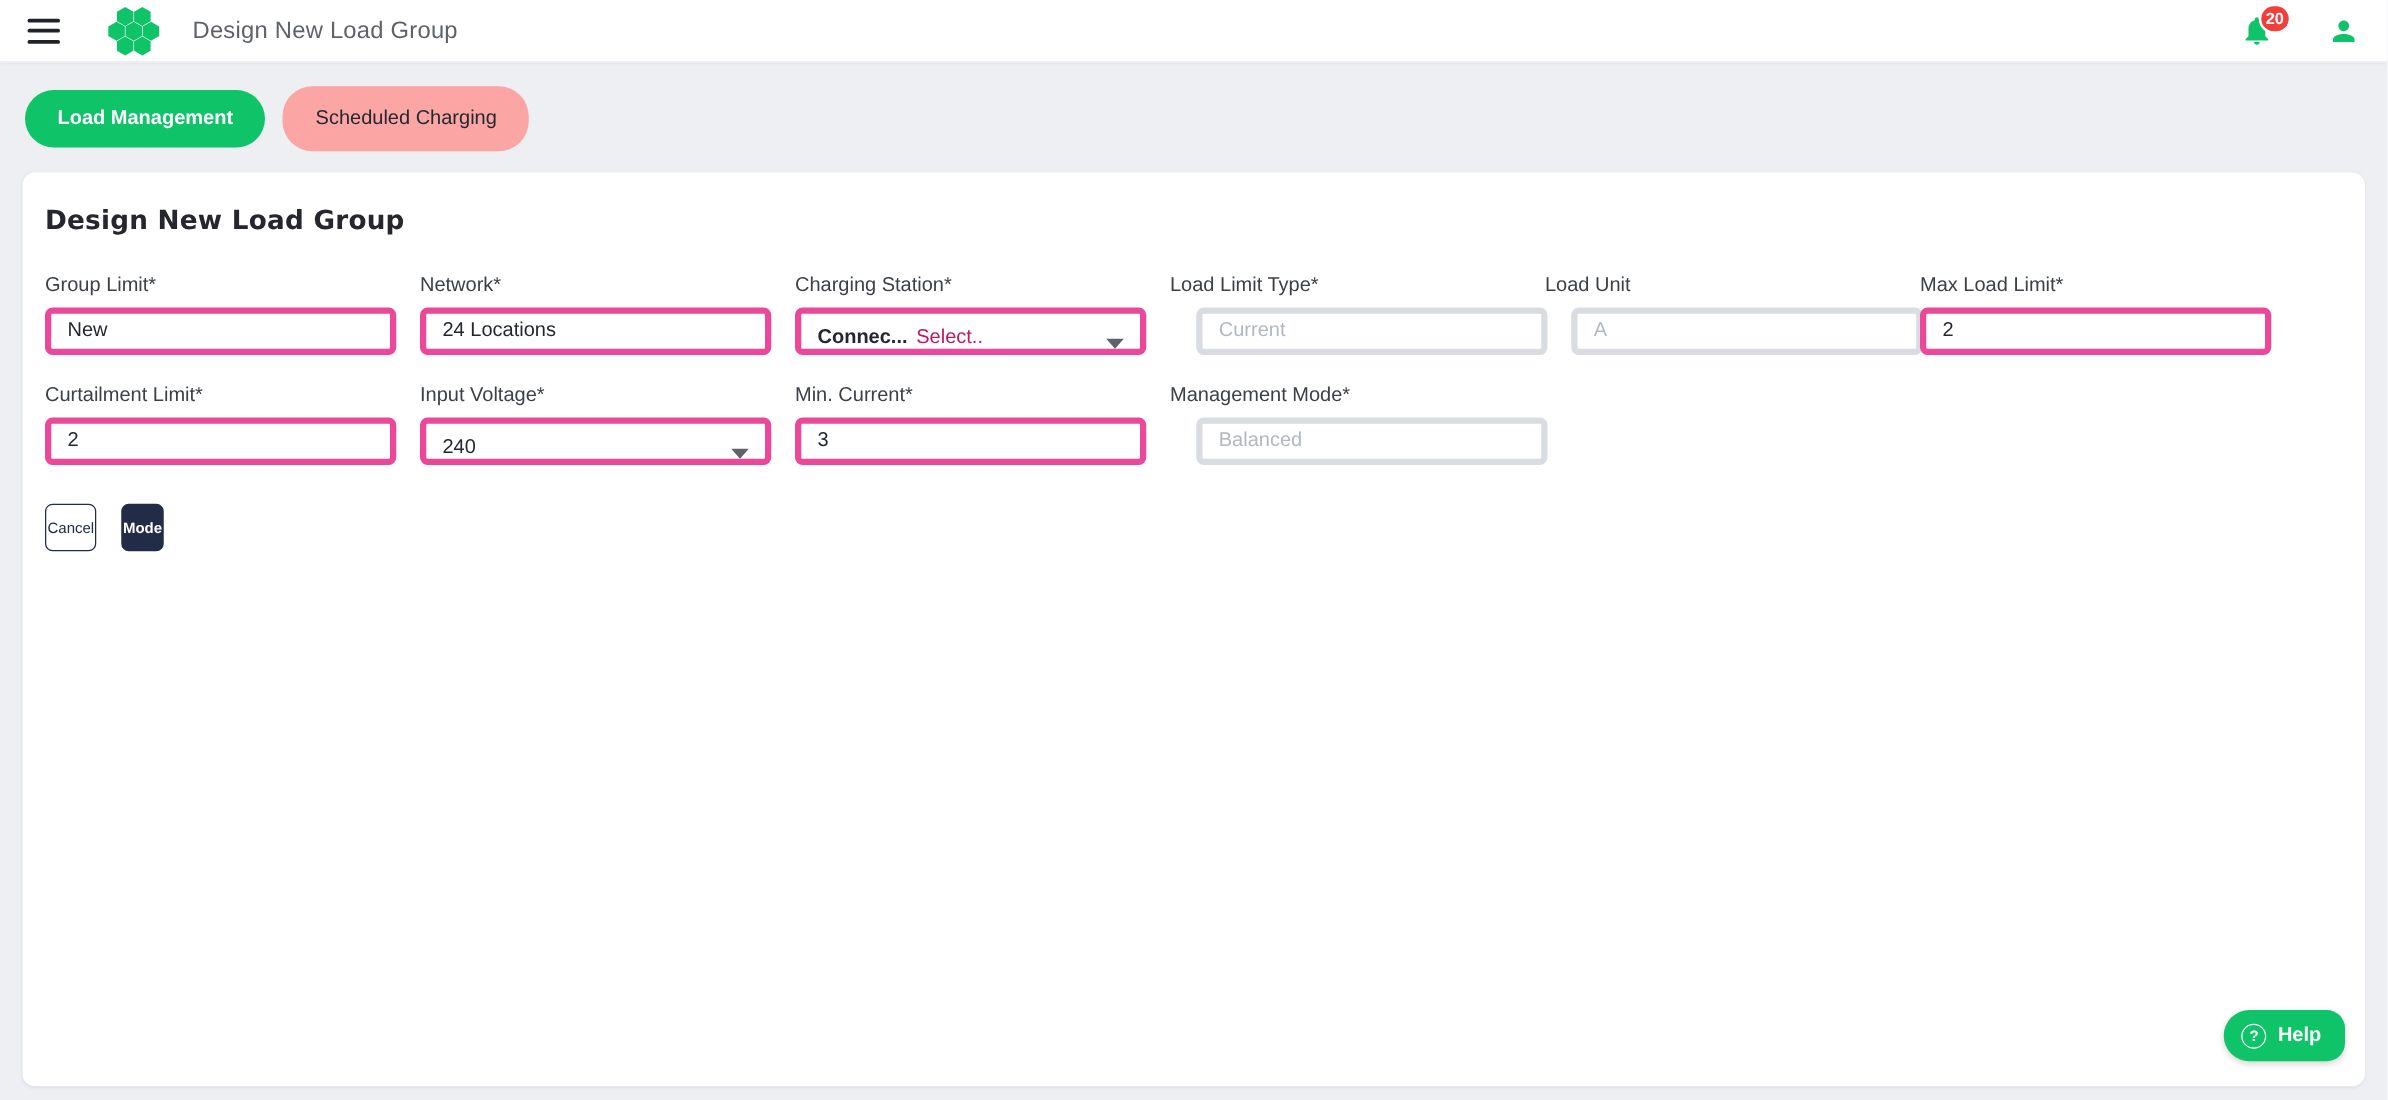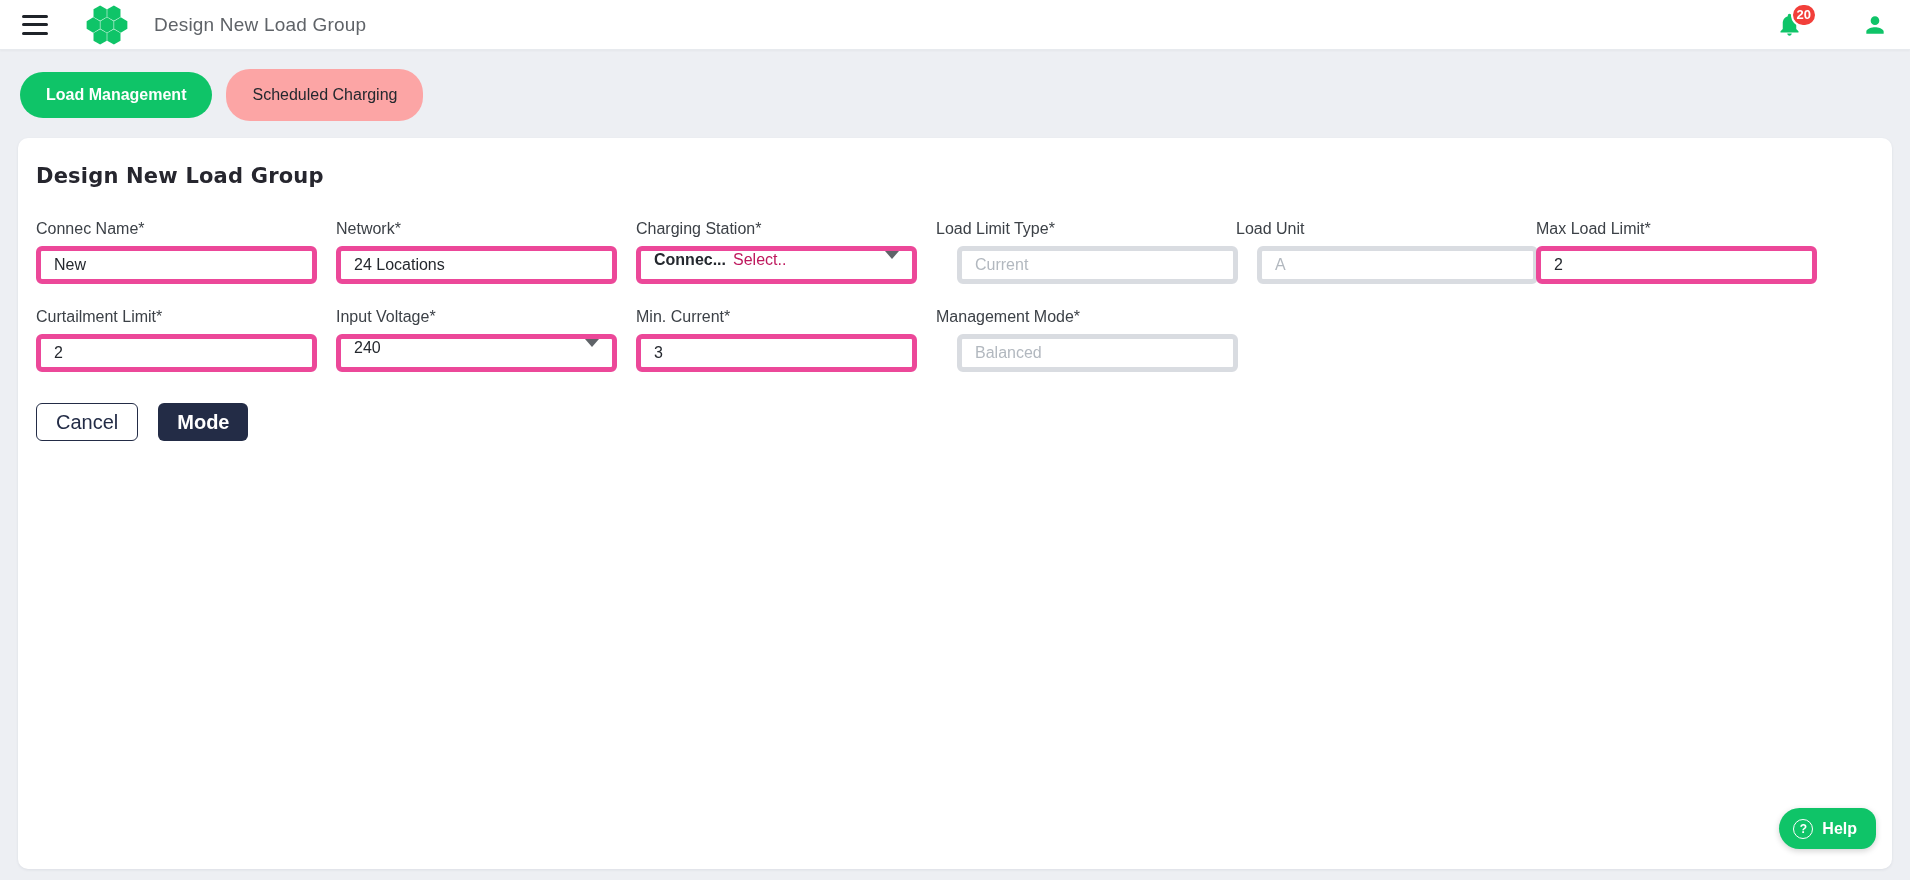--- a/index.html
+++ b/index.html
@@ -21,21 +21,21 @@
     box-shadow: 0 1px 2px rgba(0,0,0,0.04);
   }
   .hamburger {
     width: 26px; height: 20px;
     display: flex; flex-direction: column; justify-content: space-between;
     background: none; border: none; cursor: pointer; padding: 0;
   }
   .hamburger span { display: block; height: 3px; width: 100%; background: #1f2329; border-radius: 2px; }
   .logo { margin-left: 38px; display: flex; align-items: center; }
   .header-title { margin-left: 26px; font-size: 19px; color: #5f6368; letter-spacing: 0.2px; }
-  .header-right { margin-left: auto; display: flex; align-items: center; gap: 58px; }
+  .header-right { margin-left: auto; display: flex; align-items: center; gap: 42px; }
   .bell-wrap { position: relative; width: 28px; height: 30px; cursor: pointer; }
   .badge {
     position: absolute; top: -7px; right: -13px;
     min-width: 24px; height: 24px; padding: 0 4px;
     background: #f23f3a; color: #ffffff;
     border: 2px solid #ffffff; border-radius: 13px;
     font-size: 13px; font-weight: bold;
     display: flex; align-items: center; justify-content: center;
   }
   .person-wrap { width: 26px; height: 26px; cursor: pointer; }
@@ -86,38 +86,38 @@
     border-radius: 6px;
     background: #ffffff;
     font-size: 16px;
     color: #24282e;
     padding: 0 13px;
     font-family: "Liberation Sans", sans-serif;
   }
   .text-input::placeholder { color: #b2b8bf; opacity: 1; }
   .text-input.muted { border-color: #d9dce1; margin-left: 21px; }
   .select-box {
-    display: flex; align-items: flex-start;
+    display: flex; align-items: flex-end;
     cursor: pointer;
     position: relative;
   }
   .select-chip { font-weight: bold; color: #24282e; white-space: nowrap; }
   .select-placeholder { color: #be185d; margin-left: 7px; white-space: nowrap; }
   .caret {
     margin-left: auto;
     width: 0; height: 0;
     border-left: 7px solid transparent;
     border-right: 7px solid transparent;
     border-top: 8px solid #5f6368;
   }
 
   .actions { margin-top: 31px; display: flex; gap: 20px; }
   .btn {
     height: 38px; border-radius: 6px; cursor: pointer;
-    font-size: 20px; padding: 0 19px;
+    font-size: 12px; padding: 0 1px;
     font-family: "Liberation Sans", sans-serif;
   }
   .btn-cancel { background: #ffffff; border: 1.5px solid var(--navy); color: var(--navy); font-weight: 500; }
   .btn-save { background: var(--navy); border: none; color: #ffffff; font-weight: 700; }
 
   .help-btn {
     position: absolute; right: 16px; bottom: 20px;
     height: 41px;
     background: var(--accent);
     color: #ffffff;
@@ -182,21 +182,21 @@
   <button class="tab active" style="--accent:#0fc468;">Load Management</button>
   <button class="tab inactive">Scheduled Charging</button>
 </nav>
 
 <main class="card" style="--accent:#0fc468; --navy:#232c46;">
   <h1 class="card-heading">Design New Load Group</h1>
 
   <div class="form-grid">
 
     <div>
-      <label class="field-label">Connec Name*</label>
+      <label class="field-label">Group Limit*</label>
       <input class="text-input" type="text" value="New" style="">
     </div>
 
     <div>
       <label class="field-label">Network*</label>
       <input class="text-input" type="text" value="24 Locations" style="">
     </div>
 
     <div>
       <label class="field-label">Charging Station*</label>

